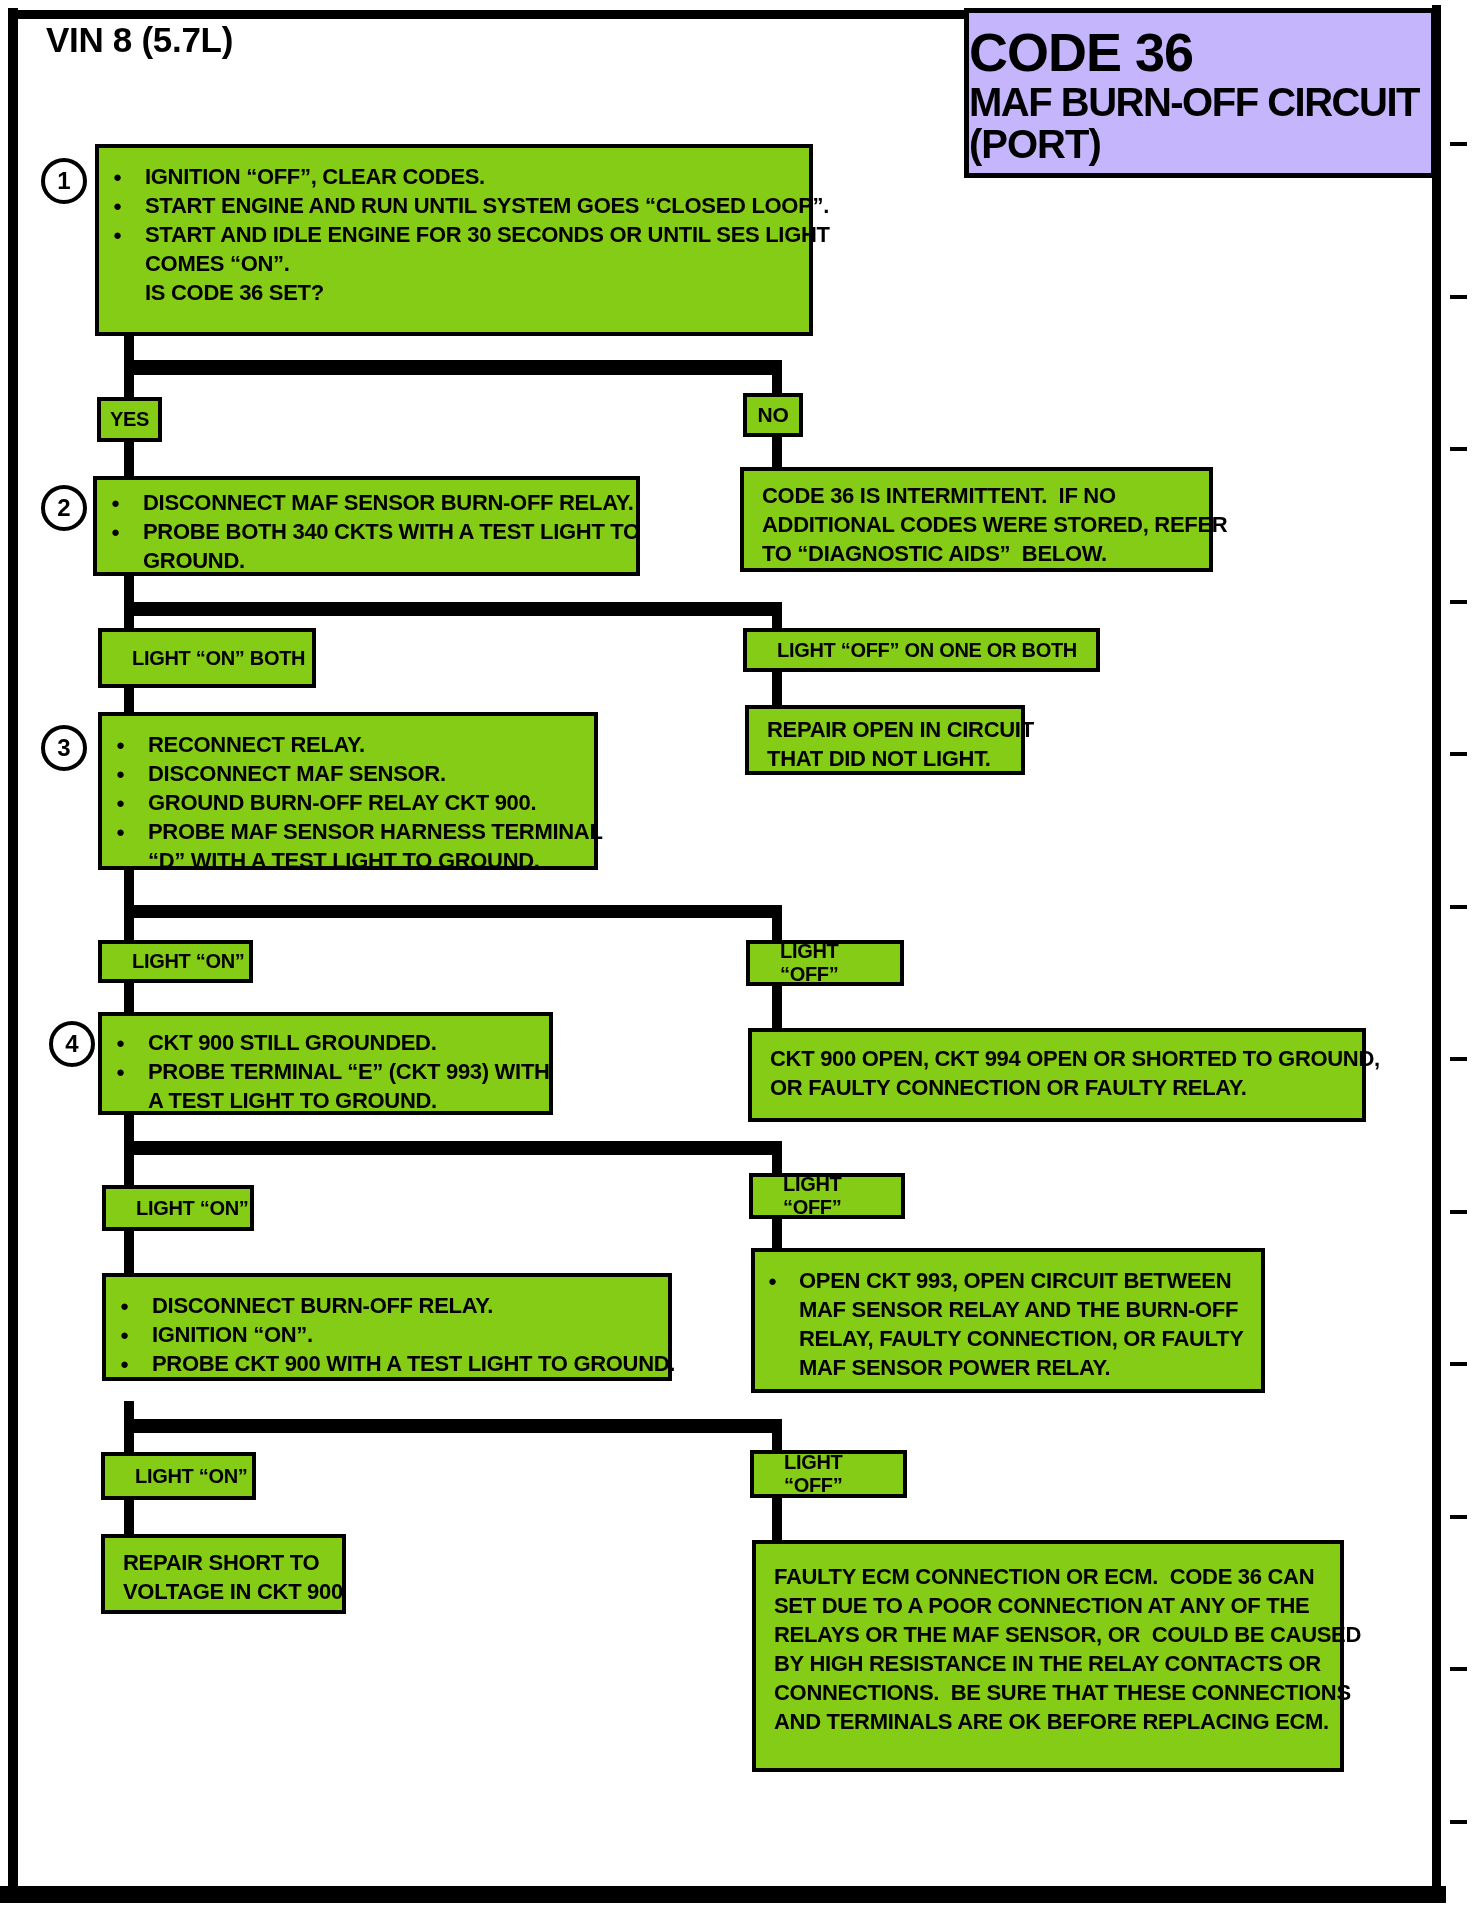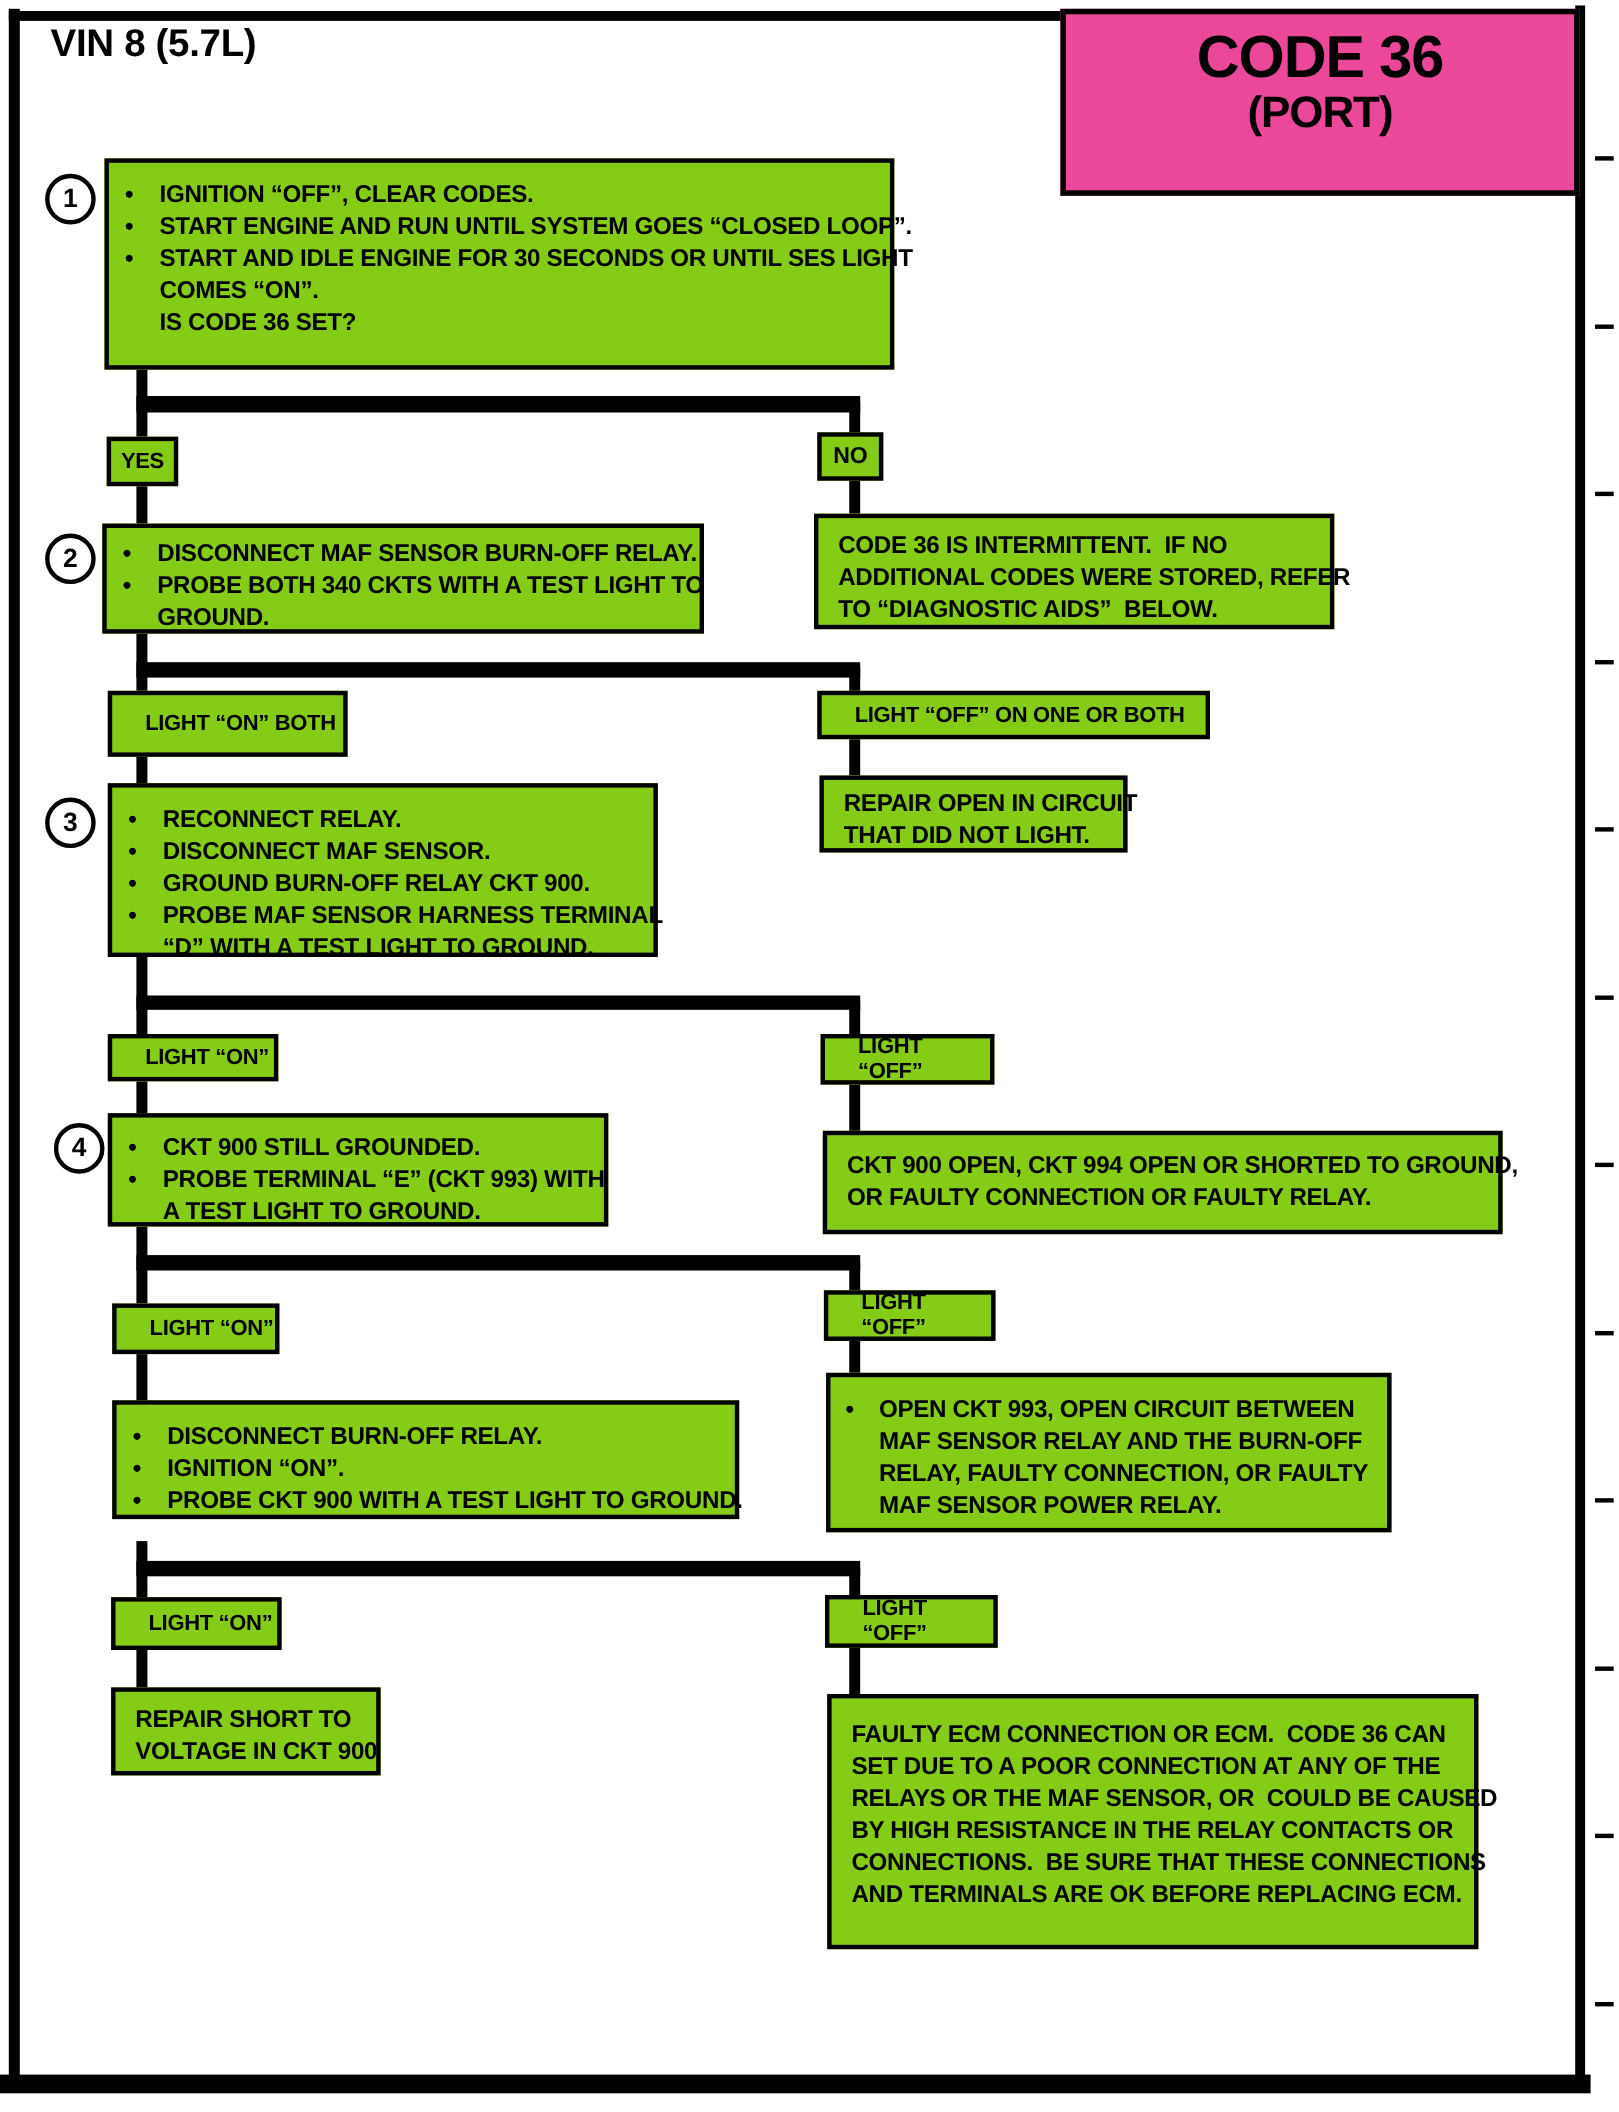--- a/index.html
+++ b/index.html
@@ -17,21 +17,21 @@
   .lab{display:flex;align-items:center;padding-left:30px;font-size:20px;letter-spacing:-0.3px;}
   .lab.center{justify-content:center;padding-left:0;}
   .circ{position:absolute;width:46px;height:46px;border:4px solid #000;border-radius:50%;
         box-sizing:border-box;background:#fff;display:flex;align-items:center;justify-content:center;
         font-size:24px;}
   .vl{position:absolute;width:10px;background:#000;}
   .hl{position:absolute;height:14px;background:#000;}
   .tick{position:absolute;width:17px;height:4px;background:#000;left:1450px;}
   #vin{position:absolute;left:46px;top:20px;font-size:35px;letter-spacing:-0.3px;}
   #titlebox{position:absolute;left:964px;top:8px;width:472px;height:170px;border:5px solid #000;
-            box-sizing:border-box;text-align:center;background:#ec4899;}
+            box-sizing:border-box;background:#c4b5fd;}
   #title1{font-size:54px;letter-spacing:-1px;margin-top:10px;line-height:58px;}
   #title2{font-size:40px;letter-spacing:-1.5px;line-height:42px;}
   #title3{font-size:40px;letter-spacing:-1px;line-height:42px;}
 </style>
 </head>
 <body>
 
 <div id="page">
 
   <div class="abs fill" style="left:8px;top:8px;width:10px;height:1892px"></div>
@@ -48,20 +48,21 @@
   <div class="tick" style="top:1057px"></div>
   <div class="tick" style="top:1210px"></div>
   <div class="tick" style="top:1362px"></div>
   <div class="tick" style="top:1515px"></div>
   <div class="tick" style="top:1667px"></div>
   <div class="tick" style="top:1820px"></div>
 
   <div id="vin">VIN 8 (5.7L)</div>
   <div id="titlebox">
     <div id="title1">CODE 36</div>
+    <div id="title2">MAF BURN-OFF CIRCUIT</div>
     <div id="title3">(PORT)</div>
   </div>
 
   <div class="vl" style="left:124px;top:336px;height:61px"></div>
   <div class="vl" style="left:124px;top:442px;height:34px"></div>
   <div class="vl" style="left:124px;top:576px;height:52px"></div>
   <div class="vl" style="left:124px;top:688px;height:24px"></div>
   <div class="vl" style="left:124px;top:870px;height:70px"></div>
   <div class="vl" style="left:124px;top:983px;height:29px"></div>
   <div class="vl" style="left:124px;top:1115px;height:70px"></div>

